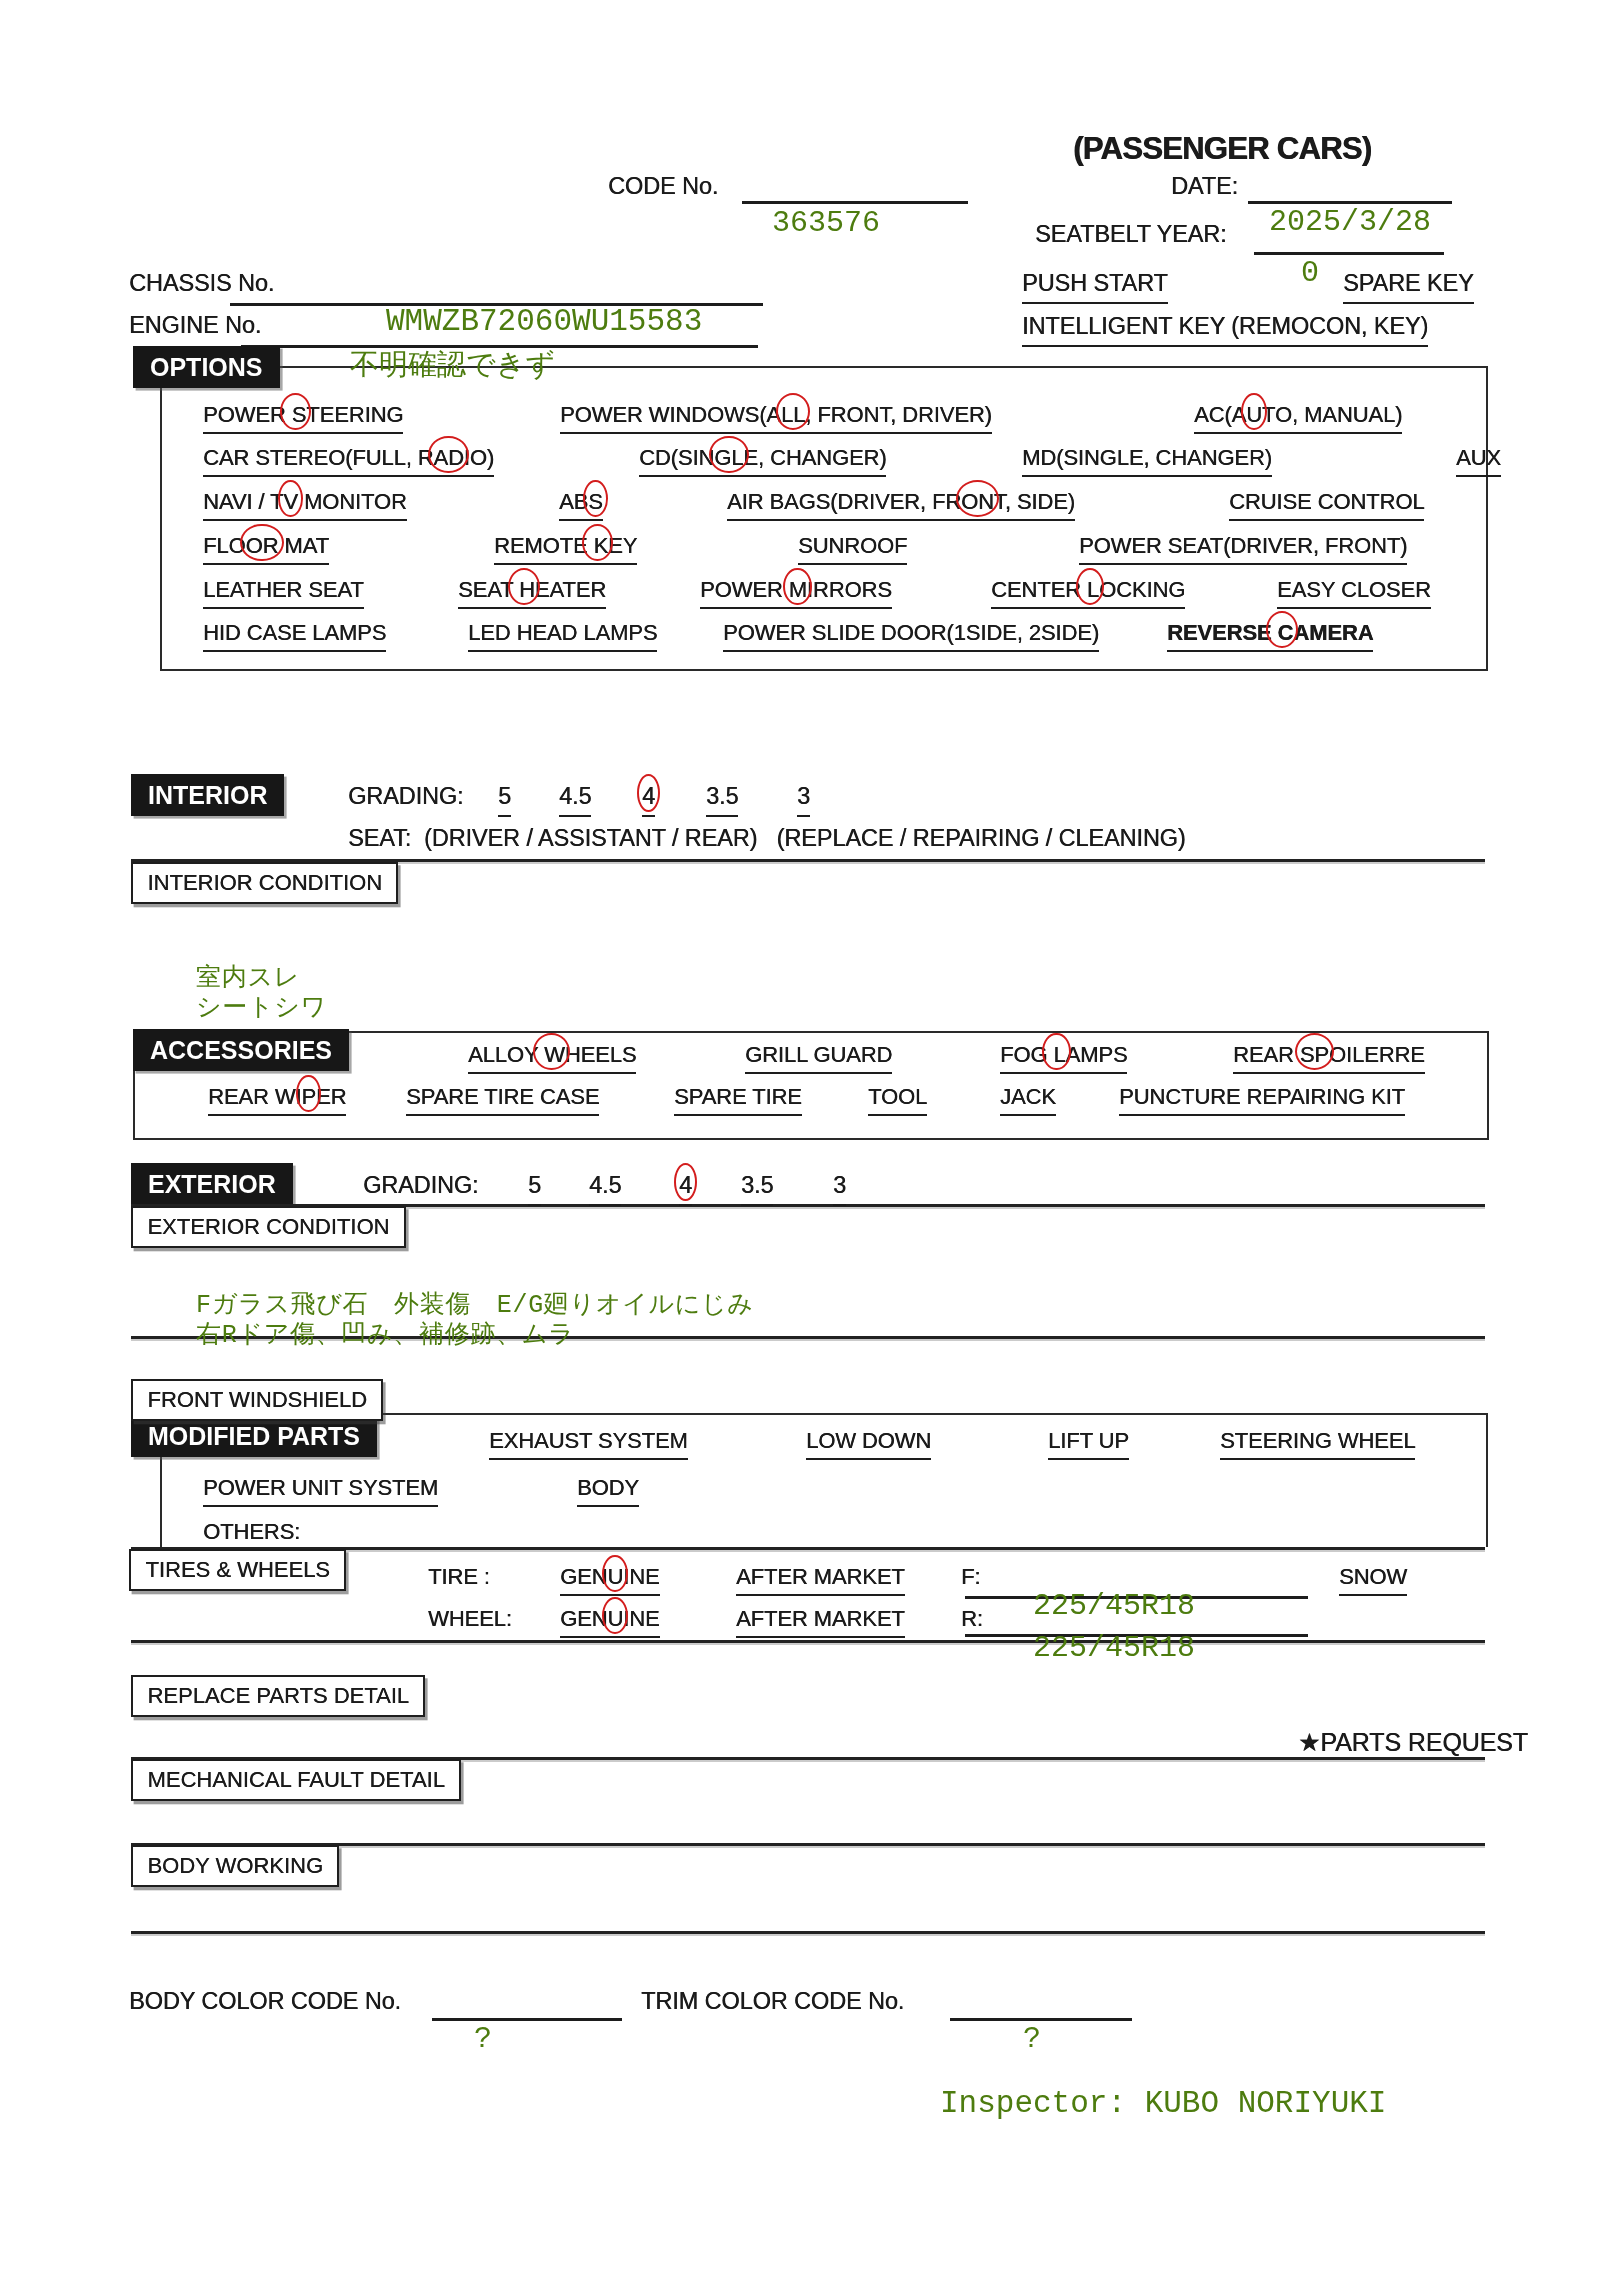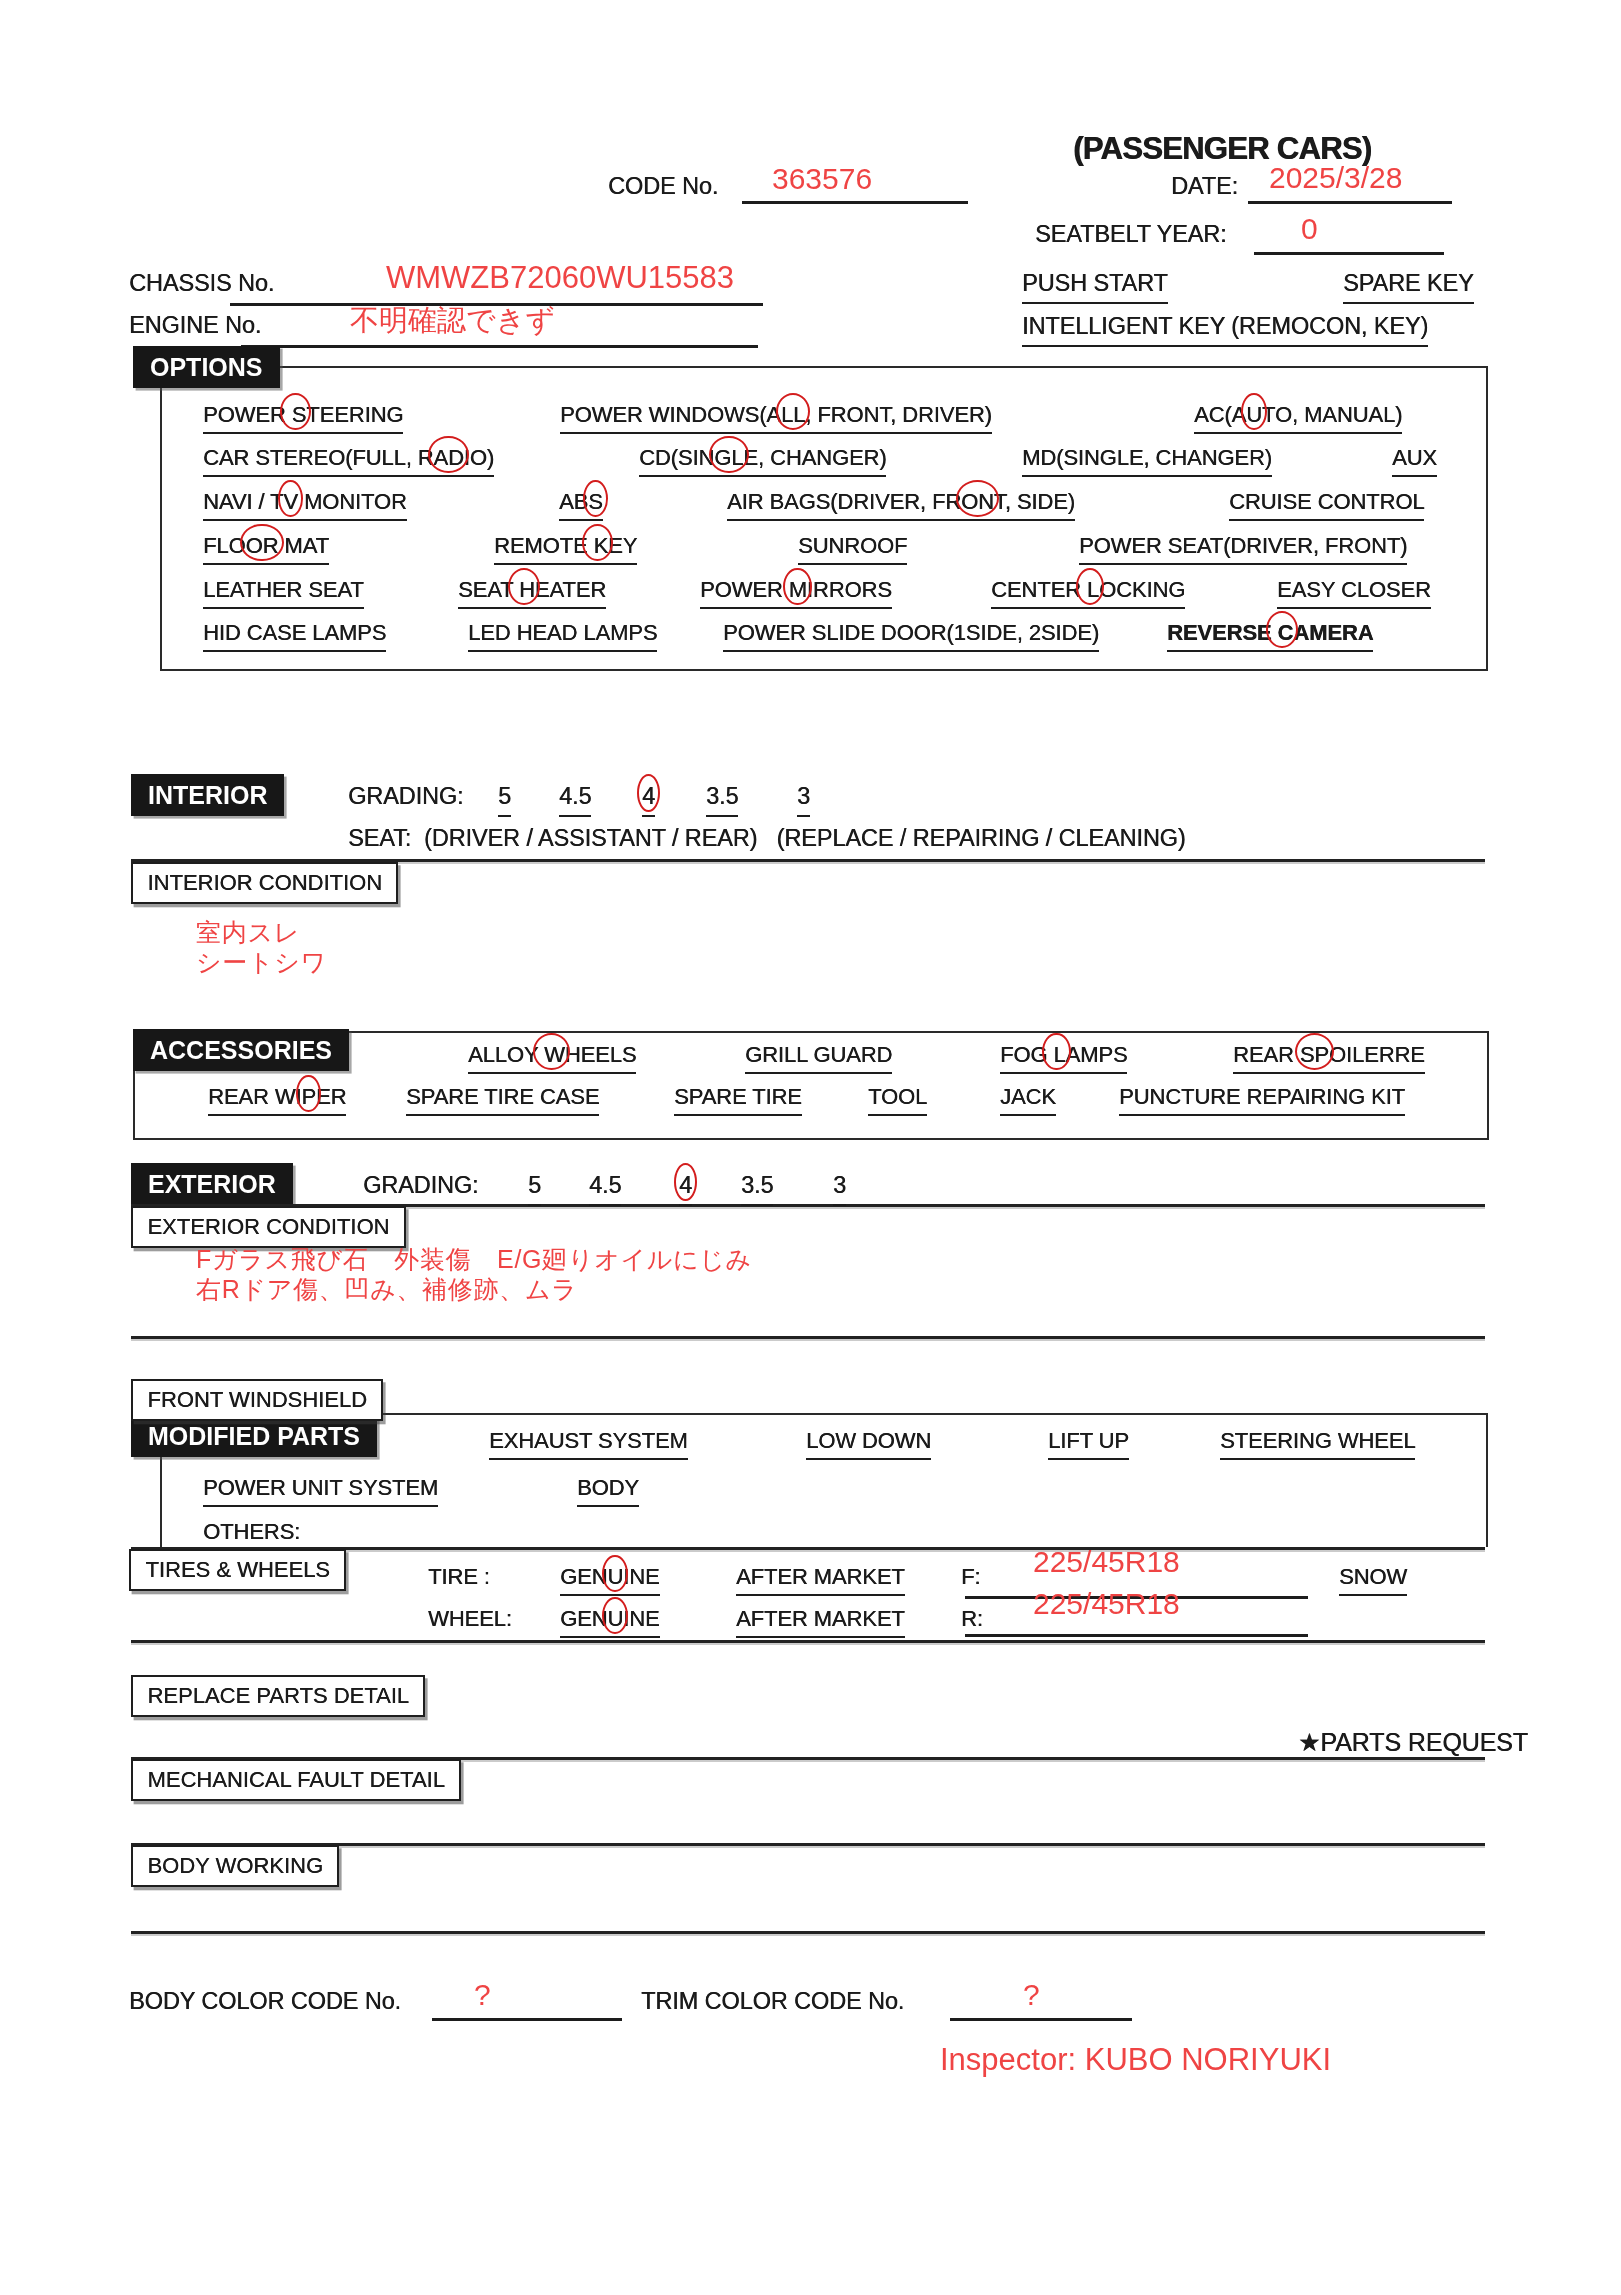--- a/index.html
+++ b/index.html
@@ -13,22 +13,22 @@
   .ul{border-bottom:2.6px solid #1d1d1d;padding-bottom:4.6px;}
   .blabel{position:absolute;background:#171717;color:#fff;font-size:25px;font-weight:700;
           padding:6.5px 17px;white-space:pre;box-shadow:2.6px 2.6px 0 rgba(80,80,80,.5);}
   .wlabel{position:absolute;background:#fff;border:2px solid #1e1e1e;font-size:22px;
           padding:5.9px 14.4px;white-space:pre;box-shadow:2.6px 3.3px 0 rgba(60,60,60,.5);
           text-shadow:0.3px 0 0 currentColor;z-index:3;}
   .box{position:absolute;border:2px solid #2a2a2a;}
   .box.nb{border-bottom:none;}
   .line{position:absolute;height:3.3px;background:#222;box-shadow:0 2px 0 rgba(140,140,140,.45);}
   .uline{position:absolute;height:2.6px;background:#1d1d1d;}
-  .bluev{position:absolute;font-family:Liberation Sans, sans-serif;
-         color:#ef4444;font-size:30px;white-space:pre;z-index:4;}
+  .bluev{position:absolute;font-family:Liberation Mono, monospace;
+         color:#4d7c0f;font-size:30px;white-space:pre;z-index:4;margin-top:44px;}
   .jp{font-size:25px;letter-spacing:0.7px;}
   .circ{position:relative;}
   .circ::after{content:"";position:absolute;left:-5.2px;right:-5.2px;top:-9.2px;bottom:-3.3px;
                border:2.6px solid #d31d1d;border-radius:50%;pointer-events:none;}
   .trans{position:absolute;display:flex;align-items:stretch;}
   .trans .titem{font-size:23px;white-space:pre;border-bottom:2.6px solid #1d1d1d;
                 padding-bottom:4.6px;text-shadow:0.4px 0 0 currentColor;}
   .trans .sp{flex:1;border-bottom:2.6px solid #1d1d1d;margin-right:10.5px;}
   .z2{z-index:2;}
 </style>
@@ -120,21 +120,21 @@
   <div class="bluev" style="left:1023px;top:1978px;">?</div>
   <div class="uline" style="left:950px;top:2018px;width:182px;"></div>
   <div class="bluev" style="left:940px;top:2042px;font-size:31px;">Inspector: KUBO NORIYUKI</div>
 
 <div class="item ul" style="left: 203px; top: 402px;">POWER<span class="circ"> S</span>TEERING</div>
     <div class="item ul" style="left: 560px; top: 402px;">POWER WINDOWS(A<span class="circ">LL</span>, FRONT, DRIVER)</div>
     <div class="item ul" style="left: 1194px; top: 402px;">AC(A<span class="circ">U</span>TO, MANUAL)</div>
     <div class="item ul" style="left: 203px; top: 445px;">CAR STEREO(FULL, R<span class="circ">AD</span>IO)</div>
     <div class="item ul" style="left: 639px; top: 445px;">CD(SIN<span class="circ">GL</span>E, CHANGER)</div>
     <div class="item ul" style="left: 1022px; top: 445px;">MD(SINGLE, CHANGER)</div>
-    <div class="item ul" style="left: 1392px; top: 445px;">AUX</div>
+    <div class="item ul" style="left: 1456px; top: 445px;">AUX</div>
     <div class="item ul" style="left: 203px; top: 489px;">NAVI / T<span class="circ">V</span> MONITOR</div>
     <div class="item ul" style="left: 559px; top: 489px;">AB<span class="circ">S</span></div>
     <div class="item ul" style="left: 727px; top: 489px;">AIR BAGS(DRIVER, FR<span class="circ">ON</span>T, SIDE)</div>
     <div class="item ul" style="left: 1229px; top: 489px;">CRUISE CONTROL</div>
     <div class="item ul" style="left: 203px; top: 533px;">FLO<span class="circ">OR</span> MAT</div>
     <div class="item ul" style="left: 494px; top: 533px;">REMOTE<span class="circ"> K</span>EY</div>
     <div class="item ul" style="left: 798px; top: 533px;">SUNROOF</div>
     <div class="item ul" style="left: 1079px; top: 533px;">POWER SEAT(DRIVER, FRONT)</div>
     <div class="item ul" style="left: 203px; top: 577px;">LEATHER SEAT</div>
     <div class="item ul" style="left: 458px; top: 577px;">SEAT<span class="circ"> H</span>EATER</div>

